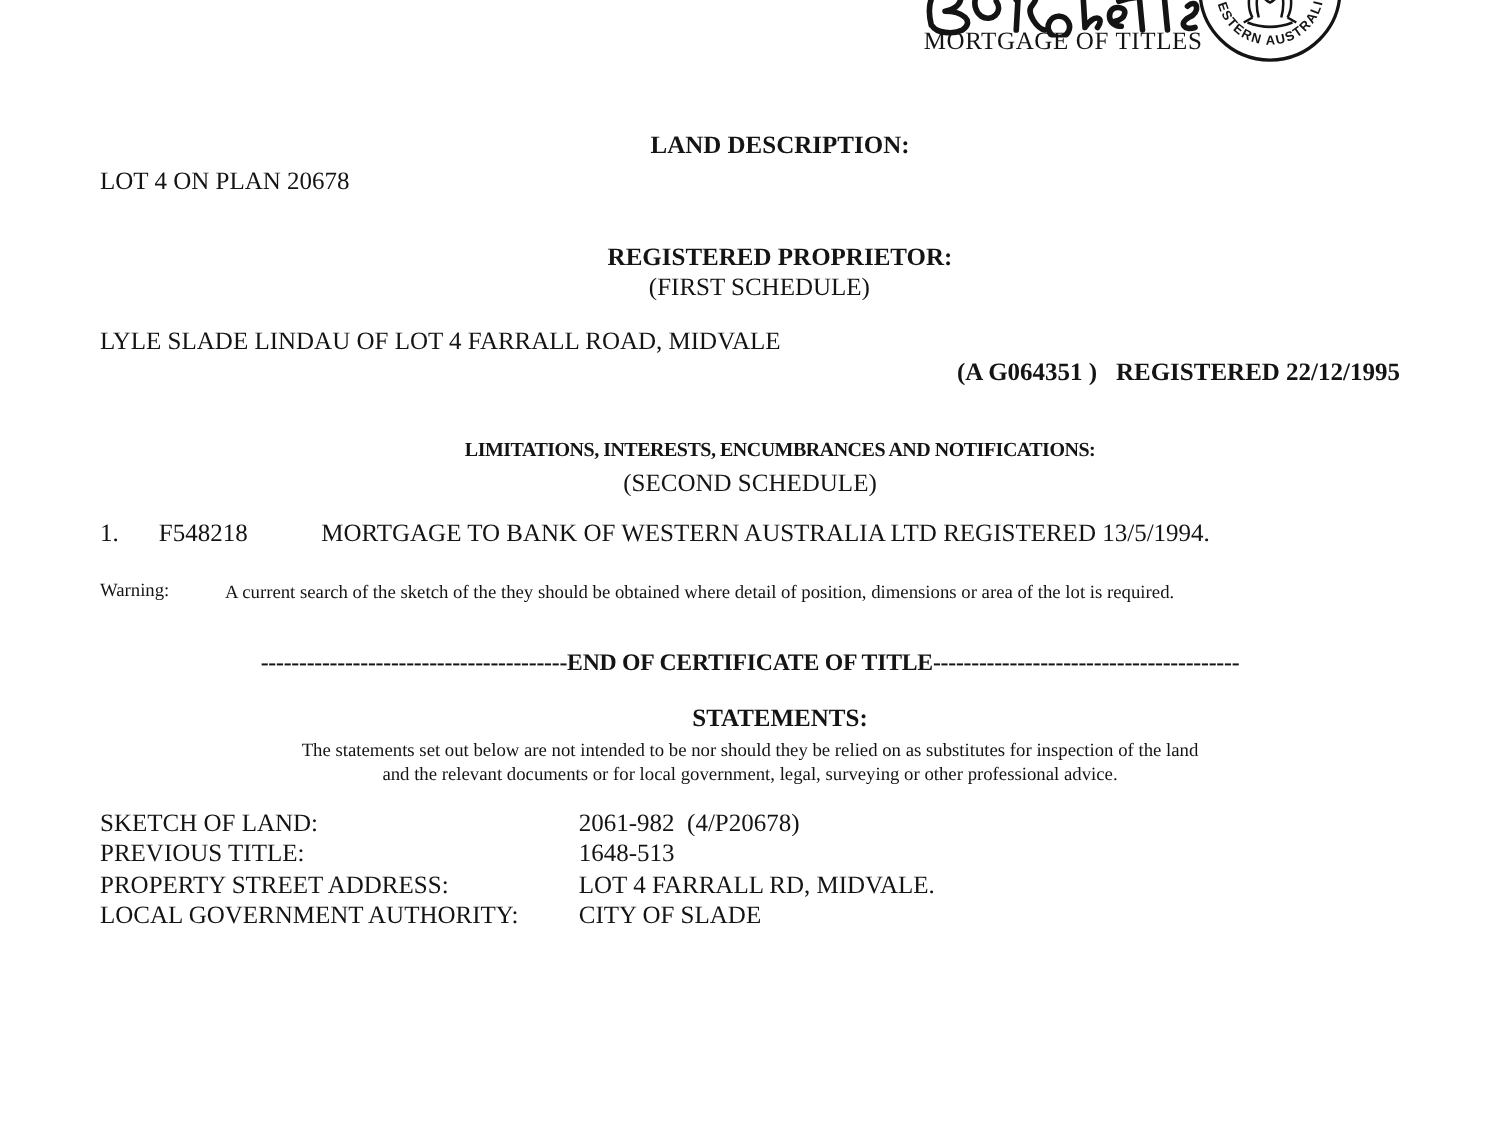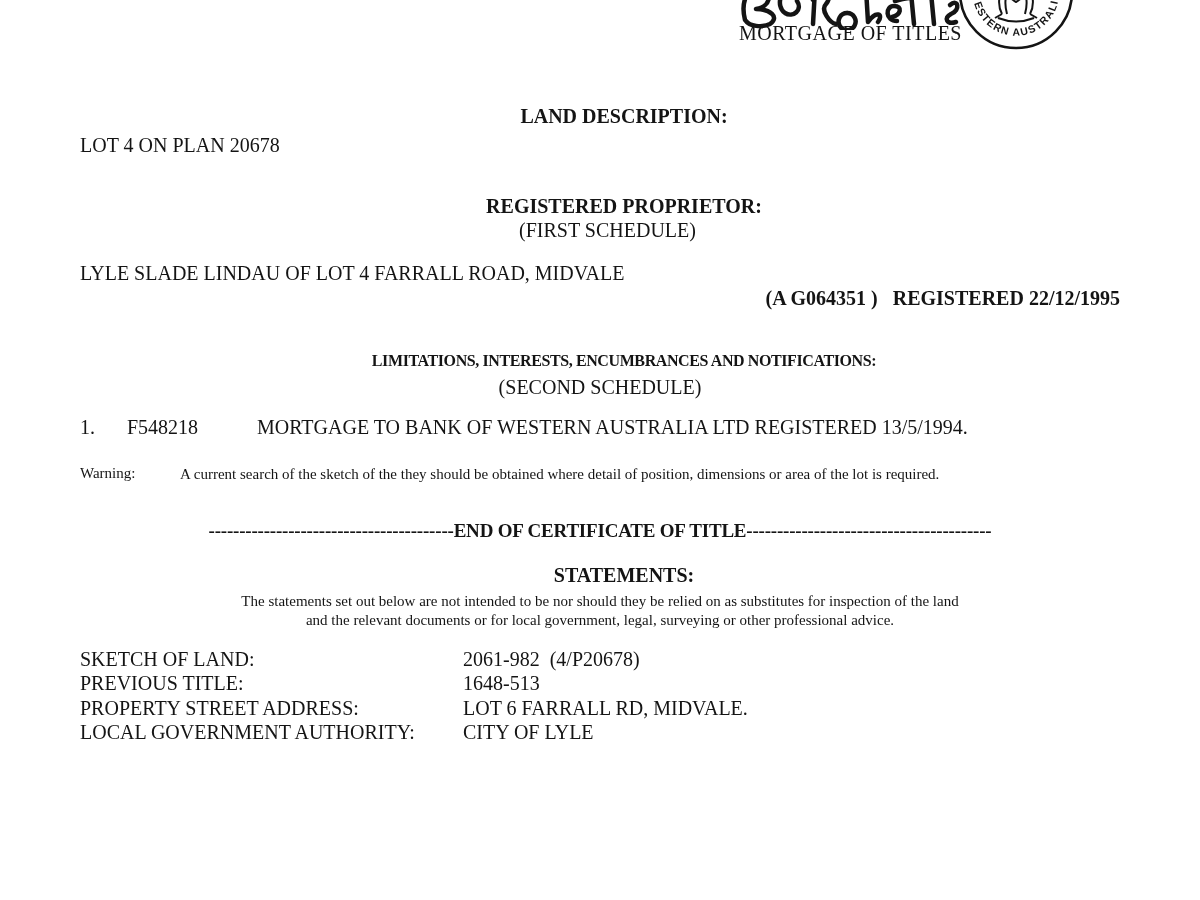--- a/index.html
+++ b/index.html
@@ -124,20 +124,20 @@
   </div>
 
   <div class="abs fields">
     <div>
       <span class="label-cell">SKETCH OF LAND:</span><span class="value-cell">2061-982  (4/P20678)</span>
     </div>
     <div>
       <span class="label-cell">PREVIOUS TITLE:</span><span class="value-cell">1648-513</span>
     </div>
     <div>
-      <span class="label-cell">PROPERTY STREET ADDRESS:</span><span class="value-cell">LOT 6 FARRALL RD, MIDVALE.</span>
+      <span class="label-cell">PROPERTY STREET ADDRESS:</span><span class="value-cell">LOT 4 FARRALL RD, MIDVALE.</span>
     </div>
     <div>
-      <span class="label-cell">LOCAL GOVERNMENT AUTHORITY:</span><span class="value-cell">CITY OF LYLE</span>
+      <span class="label-cell">LOCAL GOVERNMENT AUTHORITY:</span><span class="value-cell">CITY OF SLADE</span>
     </div>
   </div>
 
 </div>
 
 </body></html>

